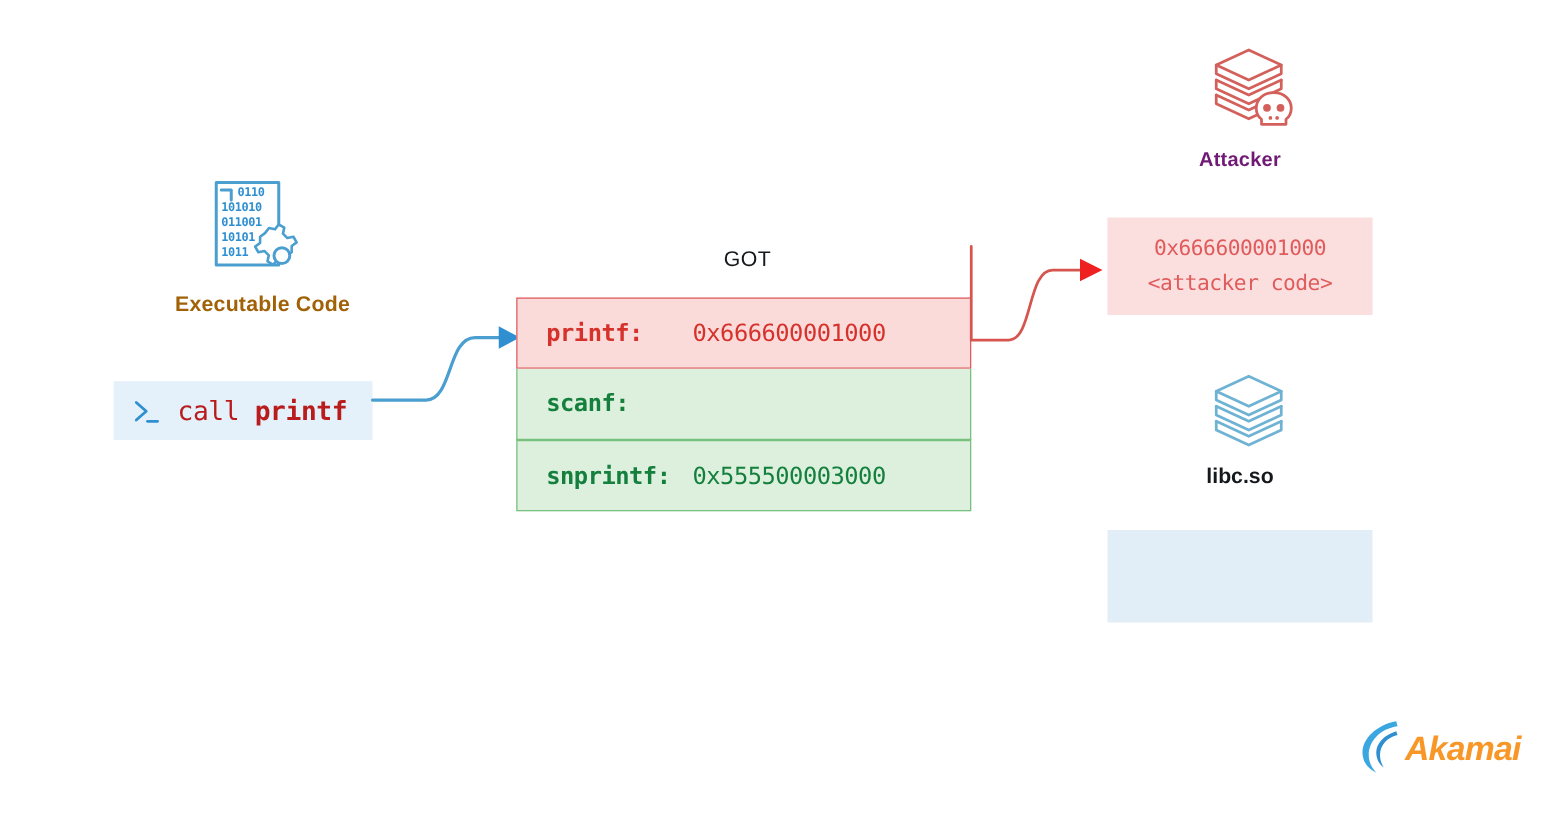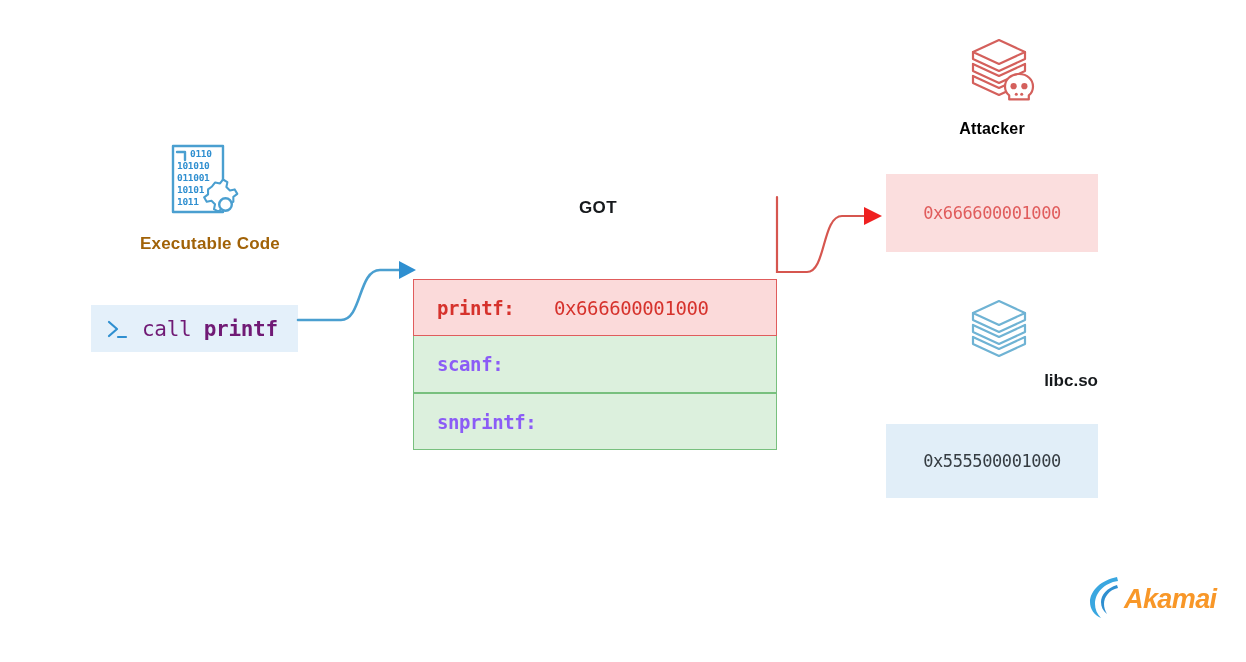--- a/index.html
+++ b/index.html
@@ -44,33 +44,33 @@
     background: #e4f0fa;
     display: flex;
     align-items: center;
     box-sizing: border-box;
     padding-left: 13px;
   }
   #prompt-icon { width: 26px; height: 26px; flex: 0 0 auto; }
   #call-text {
     font-family: "DejaVu Sans Mono", "Liberation Mono", monospace;
     font-size: 21px;
-    color: #701a75;
+    color: #b91c1c;
     margin-left: 12px;
     white-space: pre;
     letter-spacing: -0.3px;
   }
   #call-text b { font-weight: bold; }
 
   
   #got-title {
     left: 473px; top: 198px; width: 250px;
     text-align: center;
     font-size: 17px;
-    font-weight: bold;
+    font-weight: normal;
     color: #16191c;
     letter-spacing: .4px;
   }
   #got-table {
     left: 413px; top: 238px; width: 364px;
     box-sizing: border-box;
   }
   .got-row {
     height: 57px;
     box-sizing: border-box;
@@ -78,67 +78,66 @@
     align-items: center;
     font-family: "DejaVu Sans Mono", "Liberation Mono", monospace;
     font-size: 19px;
     letter-spacing: -0.4px;
   }
   .got-row.hot {
     background: #fbdada;
     border: 1.6px solid #e05c5c;
     color: #d6322c;
     font-weight: bold;
-    margin-top: 41px;
   }
   .got-row.cold {
     background: #dcf0dd;
     border: 1.4px solid #78c07e;
     border-top: none;
-    color: #8b5cf6;
+    color: #15803d;
     font-weight: bold;
   }
   .got-row.cold + .got-row.cold { border-top: 1.4px solid #78c07e; align-items: center; }
   .got-name { width: 140px; padding-left: 23px; box-sizing: border-box; }
   .got-addr { flex: 1; }
   .got-row.cold .got-addr { font-weight: normal; }
   .got-row.hot .got-addr { font-weight: normal; }
 
   
   #arrow-blue, #arrow-red { pointer-events: none; }
   #arrow-blue { left: 296px; top: 248px; }
   #arrow-red  { left: 774px; top: 194px; }
 
   
   #attacker-icon { left: 963px; top: 35px; width: 72px; height: 72px; }
   #attacker-label {
     left: 886px; top: 120px; width: 212px;
     text-align: center;
     font-size: 16px;
     font-weight: bold;
-    color: #000000;
+    color: #701a75;
     letter-spacing: .2px;
   }
   #attacker-box {
     left: 886px; top: 174px; width: 212px; height: 78px;
     background: #fbdede;
     display: flex; flex-direction: column;
     align-items: center; justify-content: center;
     color: #e05c5c;
     font-family: "DejaVu Sans Mono", "Liberation Mono", monospace;
     font-size: 17px;
     line-height: 28px;
     letter-spacing: -0.4px;
   }
 
   
   #libc-icon { left: 963px; top: 296px; width: 72px; height: 72px; }
   #libc-label {
     left: 886px; top: 371px; width: 212px;
-    text-align: right;
+    text-align: center;
     font-size: 17px;
     font-weight: bold;
     color: #16191c;
   }
   #libc-box {
     left: 886px; top: 424px; width: 212px; height: 74px;
     background: #e1eef8;
     display: flex; flex-direction: column;
     align-items: center; justify-content: center;
     color: #353c42;
@@ -196,20 +195,21 @@
   <div class="abs" id="got-table">
     <div class="got-row hot">
       <span class="got-name">printf:</span>
       <span class="got-addr">0x666600001000</span>
     </div>
     <div class="got-row cold">
       <span class="got-name">scanf:</span>
     </div>
     <div class="got-row cold">
       <span class="got-name">snprintf:</span>
+      <span class="got-addr">0x555500003000</span>
     </div>
   </div>
 
   <svg class="abs" id="arrow-red" width="120" height="100" viewBox="0 0 120 100">
     <path d="M3 3 V78 H33 C52 78 48 22 68 22 H92" fill="none" stroke="#d6564f" stroke-width="2.2" stroke-linecap="round"></path>
     <path d="M90 13 L108 22 L90 31 Z" fill="#ef2020"></path>
   </svg>
 
   <svg class="abs" id="attacker-icon" viewBox="0 0 72 72">
     <g fill="none" stroke="#d4605c" stroke-width="2.2" stroke-linejoin="round" stroke-linecap="round">
@@ -226,37 +226,37 @@
       <circle cx="61.4" cy="51.2" r="3.1" fill="#d4605c"></circle>
       <circle cx="53.3" cy="59.3" r="1.5" fill="#d4605c"></circle>
       <circle cx="58.7" cy="59.3" r="1.5" fill="#d4605c"></circle>
     </g>
   </svg>
 
   <div class="abs" id="attacker-label">Attacker</div>
 
   <div class="abs" id="attacker-box">
     <div>0x666600001000</div>
+    <div>&lt;attacker code&gt;</div>
   </div>
 
   <svg class="abs" id="libc-icon" viewBox="0 0 72 72">
     <g fill="none" stroke="#6fb3d4" stroke-width="2.2" stroke-linejoin="round" stroke-linecap="round">
       <path d="M36 5 L62 17 L36 29 L10 17 Z"></path>
       <path d="M10 17 V24 L36 36 L62 24 V17"></path>
       <path d="M10 29 L36 41 L62 29"></path>
       <path d="M10 29 V36 L36 48 L62 36 V29"></path>
       <path d="M10 41 L36 53 L62 41"></path>
       <path d="M10 41 V48 L36 60 L62 48 V41"></path>
     </g>
   </svg>
 
   <div class="abs" id="libc-label">libc.so</div>
 
   <div class="abs" id="libc-box">
-    <div>0x555500001000</div>
   </div>
 
   <svg class="abs" id="akamai-logo" viewBox="0 0 140 46">
     <g>
       <path d="M29 3 C13 6 2 17 2 28 C2 35 6 41 13 44 C9 40 7 35 7 30 C7 19 16 9 30 7 Z" fill="#3aa7e0"></path>
       <path d="M29 11 C19 14 13 21 13 28 C13 33 15 37 19 40 C17 37 16 33 16 30 C16 23 21 16 30 14 Z" fill="#2f8fd0"></path>
     </g>
     <text x="36" y="34" font-family="'Liberation Sans', sans-serif" font-size="27" font-weight="bold" font-style="italic" fill="#f89728" letter-spacing="-0.6">Akamai</text>
   </svg>
 

